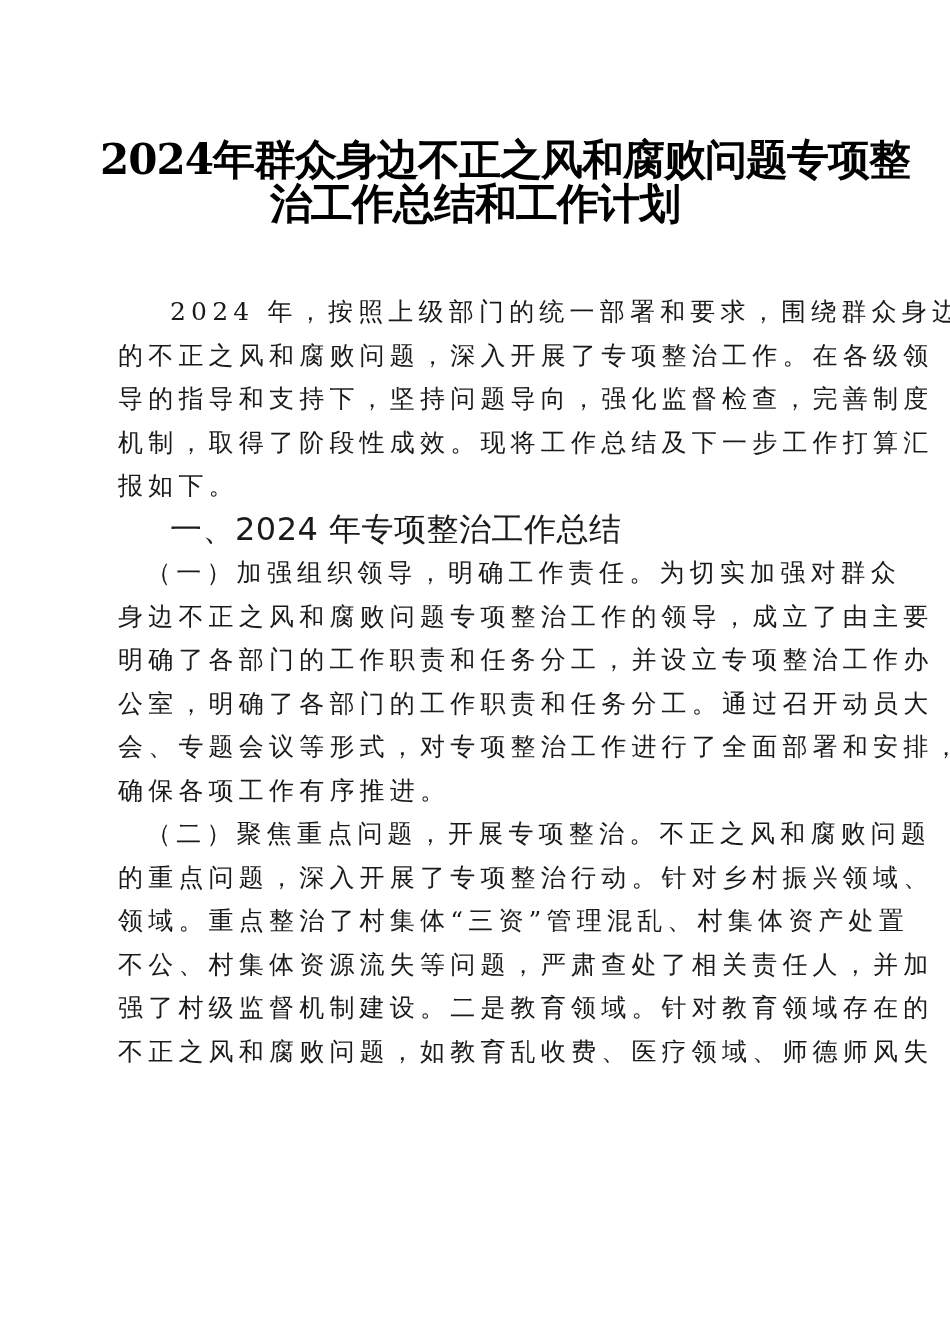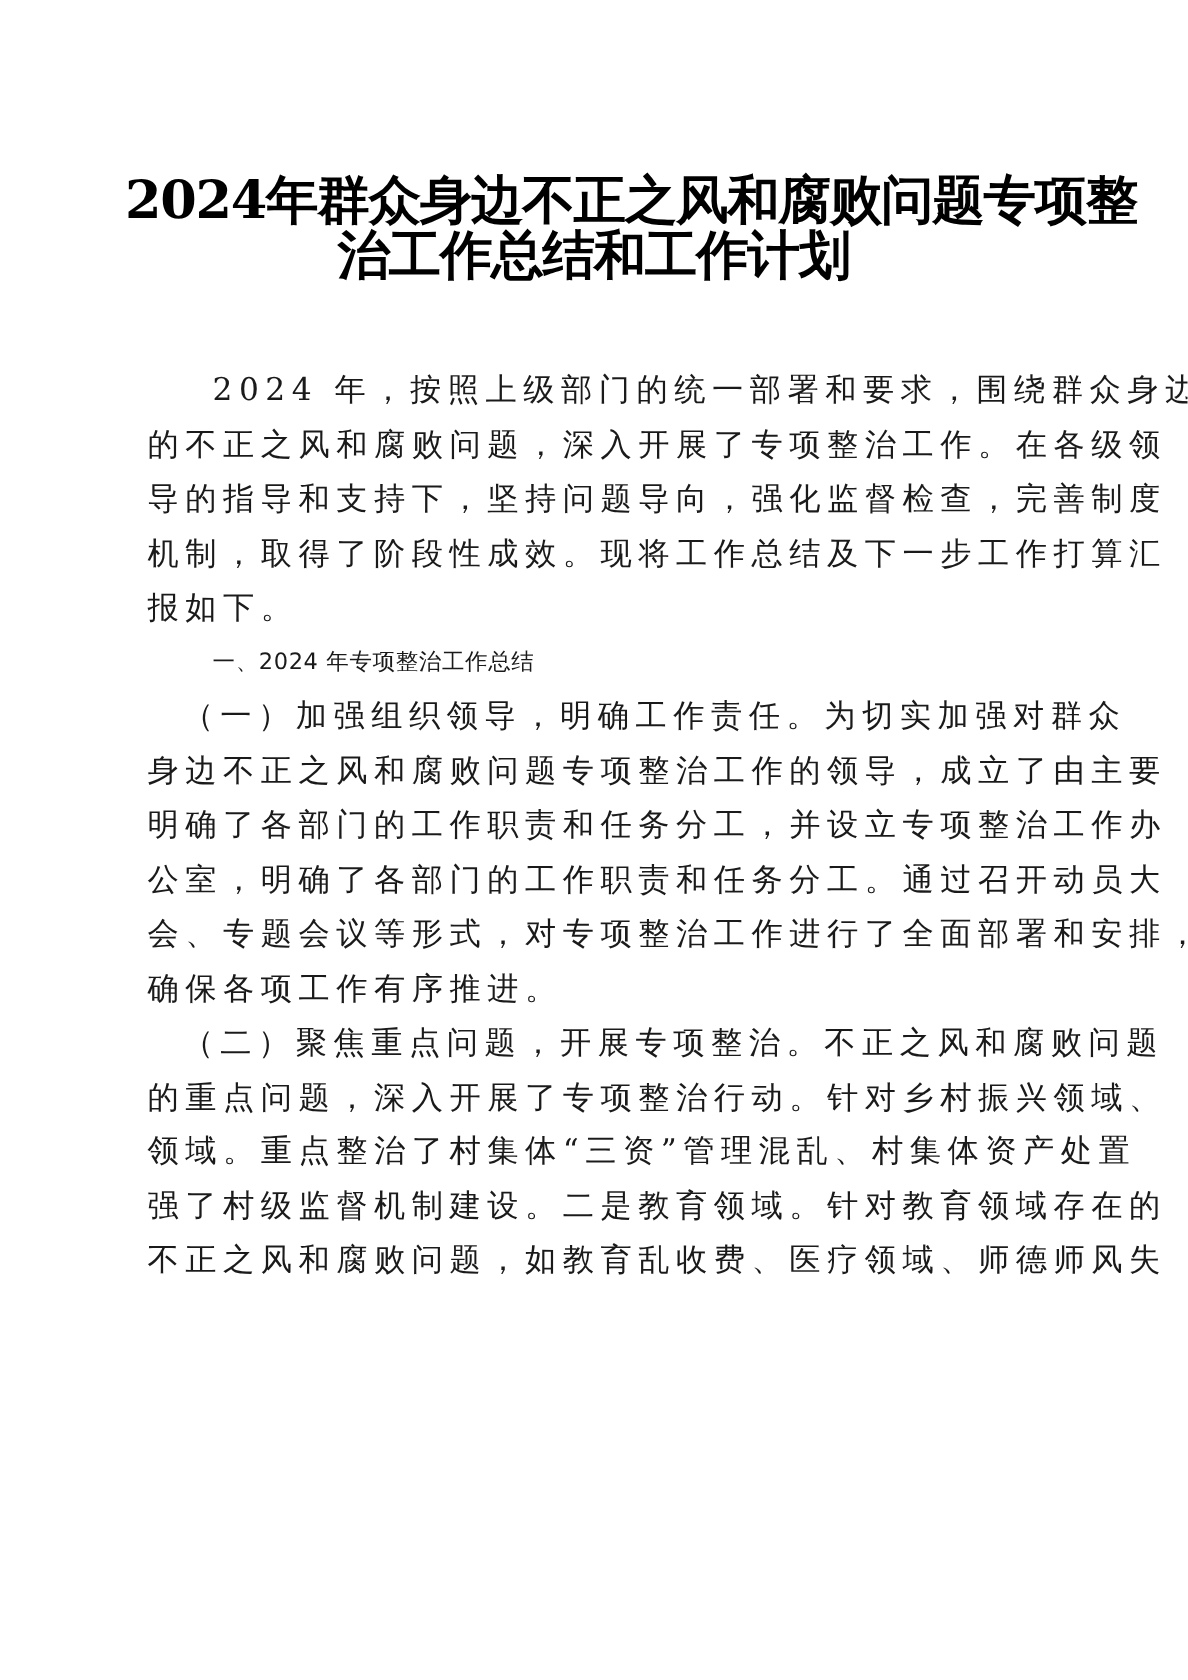--- a/index.html
+++ b/index.html
@@ -49,21 +49,21 @@
     }
     .body .ln {
       display: block;
       white-space: nowrap;
       height: 43.5px;
     }
     .body .ln.indent { padding-left: 52px; }
     .body .ln.heading {
       font-family: "DejaVu Sans", "Liberation Sans", sans-serif;
       letter-spacing: 0.5px;
-      font-size: 18px;
+      font-size: 32px;
     }
     .body .ln.h2 { padding-left: 28px; }
   </style>
 </head>
 <body>
 
 <div class="page">
 
   <div class="title">
     <span class="line">2024年群众身边不正之风和腐败问题专项整</span>
@@ -87,18 +87,19 @@
       <span class="ln">明确了各部门的工作职责和任务分工，并设立专项整治工作办</span>
       <span class="ln">公室，明确了各部门的工作职责和任务分工。通过召开动员大</span>
       <span class="ln">会、专题会议等形式，对专项整治工作进行了全面部署和安排，</span>
       <span class="ln">确保各项工作有序推进。</span>
     </div>
 
     <div>
       <span class="ln h2">（二）聚焦重点问题，开展专项整治。不正之风和腐败问题</span>
       <span class="ln">的重点问题，深入开展了专项整治行动。针对乡村振兴领域、</span>
       <span class="ln">领域。重点整治了村集体“三资”管理混乱、村集体资产处置</span>
+      <span class="ln">不公、村集体资源流失等问题，严肃查处了相关责任人，并加</span>
       <span class="ln">强了村级监督机制建设。二是教育领域。针对教育领域存在的</span>
       <span class="ln">不正之风和腐败问题，如教育乱收费、医疗领域、师德师风失</span>
     </div>
   </div>
 
 </div>
 
 </body></html>

